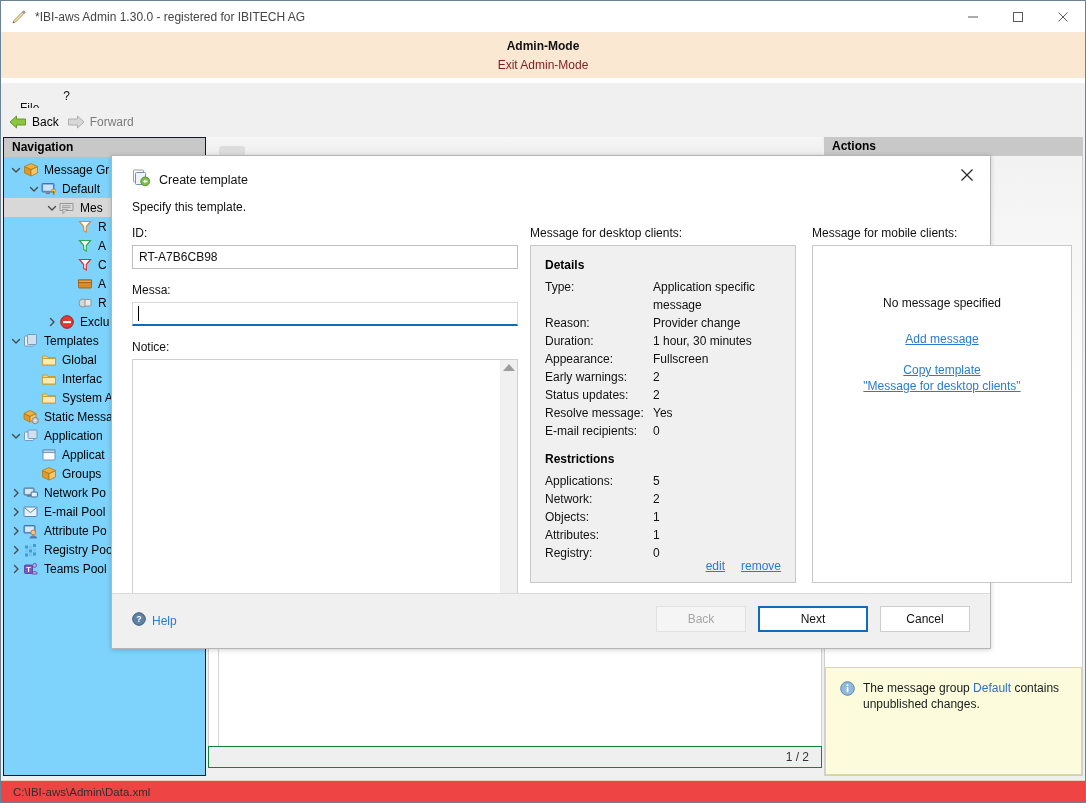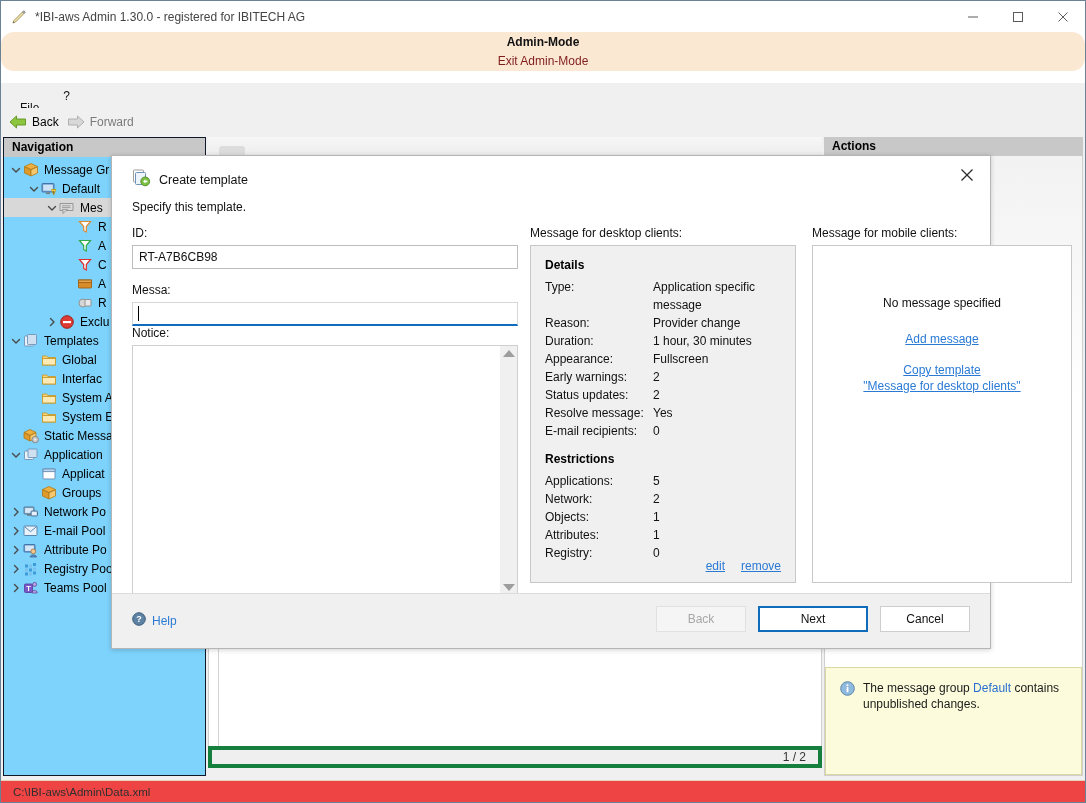--- a/index.html
+++ b/index.html
@@ -35,23 +35,23 @@
   }
   .winbtns { position: absolute; right: 0; top: 0; height: 31px; display: flex; }
   .winbtn {
     width: 45px; height: 31px; display: flex; align-items: center; justify-content: center;
     color: #5a5a5a; font-size: 13px;
   }
   .winbtn svg { display: block; }
 
   
   .adminbar {
-    position: absolute; left: 0; top: 31px; right: 0; height: 39px;
+    position: absolute; left: 0; top: 31px; right: 0; height: 46px;
     background: #fbe8d3;
-    display: flex; flex-direction: column; align-items: center; justify-content: center; border-radius: 13px;
+    display: flex; flex-direction: column; align-items: center; justify-content: center;
   }
   .adminbar .am-title { font-size: 12px; font-weight: bold; color: #111; }
   .adminbar .am-link { font-size: 12px; color: #7f1d1d; margin-top: 5px; cursor: pointer; }
 
   
   .menubar {
     position: absolute; left: 0; top: 82px; right: 0; height: 25px;
     background: #f0f0f0;
     display: flex; align-items: center;
   }
@@ -125,21 +125,21 @@
     border: 1px solid #cfcfcf; border-bottom: none;
     box-sizing: border-box;
   }
   .cp-body-inner {
     position: absolute; left: 9px; top: 0; right: 0; bottom: 0;
     background: linear-gradient(#c9c9c9, #ffffff 55%, #ffffff);
     border-left: 1px solid #d4d4d4;
   }
   .cp-footer {
     position: absolute; left: 0; right: 0; bottom: 8px; height: 22px;
-    background: #efefef; border: 4px solid #15803d;
+    background: #efefef; border: 1px solid #15803d;
     box-sizing: border-box;
     display: flex; align-items: center; justify-content: flex-end;
     padding-right: 12px; font-size: 12px; color: #333;
   }
 
   
   .actionspane {
     position: absolute; right: 2px; top: 2px; width: 259px; bottom: 4px;
     box-sizing: border-box;
   }
@@ -488,28 +488,20 @@
             <span class="tlabel">Interfac</span>
           </div>
           <div class="tnode" style="padding-left: 22px;">
             <span class="tw"></span>
             <span class="ticon"><svg width="16" height="16" viewBox="0 0 16 16">
                 <path d="M1.5 4 h4.2 l1.2 1.5 h7.6 v7.5 h-13 z" fill="#f7d477" stroke="#c79a2b" stroke-width="0.9"></path>
                 <rect x="1.5" y="6.5" width="13" height="6.5" fill="#fdeab4" stroke="#c79a2b" stroke-width="0.9"></rect>
               </svg></span>
             <span class="tlabel">System A</span>
           </div>
-          <div class="tnode" style="padding-left: 22px;">
-            <span class="tw"></span>
-            <span class="ticon"><svg width="16" height="16" viewBox="0 0 16 16">
-                <path d="M1.5 4 h4.2 l1.2 1.5 h7.6 v7.5 h-13 z" fill="#f7d477" stroke="#c79a2b" stroke-width="0.9"></path>
-                <rect x="1.5" y="6.5" width="13" height="6.5" fill="#fdeab4" stroke="#c79a2b" stroke-width="0.9"></rect>
-              </svg></span>
-            <span class="tlabel">System E</span>
-          </div>
           <div class="tnode" style="padding-left: 4px;">
             <span class="tw"></span>
             <span class="ticon"><svg width="16" height="16" viewBox="0 0 16 16">
                 <path d="M7 1.5 L13 4.4 L7 7.3 L1 4.4 Z" fill="#f0b040" stroke="#b07a14" stroke-width="0.8"></path>
                 <path d="M1 4.7 L7 7.6 L7 13 L1 10.1 Z" fill="#e09a2c" stroke="#b07a14" stroke-width="0.8"></path>
                 <path d="M13 4.7 L7 7.6 L7 13 L13 10.1 Z" fill="#f5c870" stroke="#b07a14" stroke-width="0.8"></path>
                 <circle cx="12.2" cy="11.6" r="3.2" fill="#c9c9c9" stroke="#7b7b7b" stroke-width="0.8"></circle>
                 <circle cx="12.2" cy="11.6" r="1.1" fill="#efefef"></circle>
               </svg></span>
             <span class="tlabel">Static Messa</span>
@@ -691,21 +683,21 @@
       <div class="dlg-left">
         <div class="flabel">ID:</div>
         <input class="ftext" type="text" readonly="" value="RT-A7B6CB98" style="">
 
         <div class="flabel" style="margin-top:14px">Messa:</div>
         <div class="ftext-wrap">
           <input class="ftext focused" type="text" value="" style="">
           <span class="caret"></span>
         </div>
 
-        <div class="flabel" style="margin-top:0">Notice:</div>
+        <div class="flabel" style="margin-top:14px">Notice:</div>
         <div class="notice-area">
           <div class="vscroll">
             <span class="tri-up"></span>
             <span class="tri-dn"></span>
           </div>
         </div>
       </div>
 
       <div class="dlg-mid">
         <div class="panel-cap">Message for desktop clients:</div>

